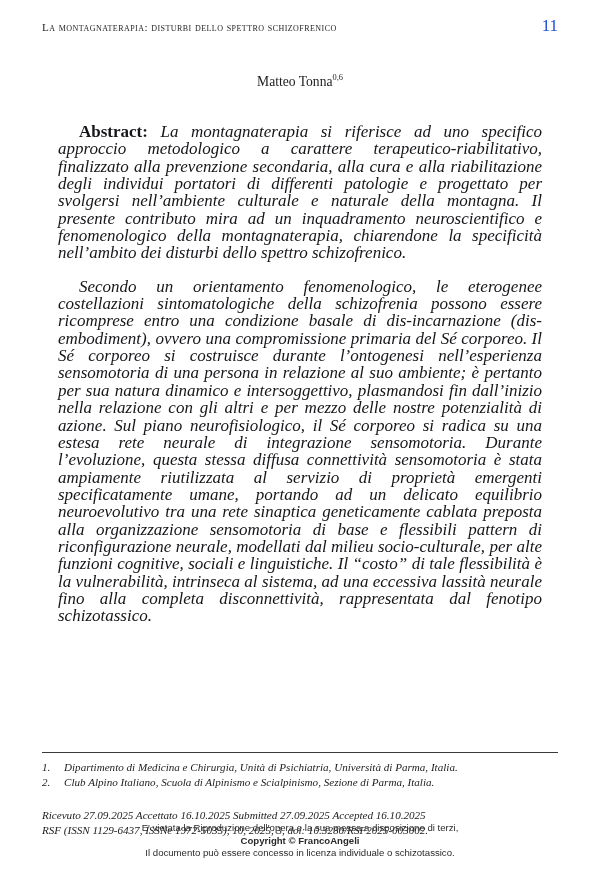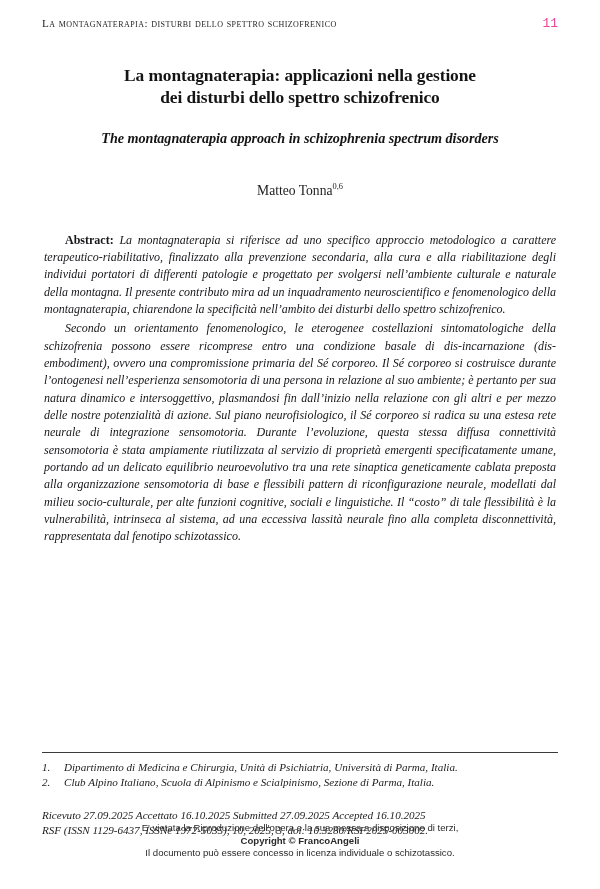--- a/index.html
+++ b/index.html
@@ -34,23 +34,23 @@
   }
   .runhead-title {
     font-family: "Liberation Serif", serif;
     font-size: 11.2px;
     font-variant: small-caps;
     letter-spacing: 0.45px;
     color: #232323;
     white-space: nowrap;
   }
   .runhead-page {
-    font-family: Liberation Mono, monospace;
-    font-size: 13px;
-    color: #ec4899;
+    font-family: Liberation Serif, serif;
+    font-size: 17px;
+    color: #1d4ed8;
   }
 
   
   .title-block {
     margin-top: 26px;
     text-align: center;
   }
   .title-main {
     font-size: 17.4px;
     font-weight: bold;
@@ -78,22 +78,22 @@
     font-size: 8.4px;
     vertical-align: super;
     line-height: 0;
   }
 
   
   .abstract {
     margin-top: 33px;
   }
   .abstract p {
-    margin: 2px;
-    font-size: 12px;
+    margin: 16px;
+    font-size: 17px;
     line-height: 17.35px;
     font-style: italic;
     text-align: justify;
     text-indent: 21px;
     color: #16161a;
     hyphens: manual;
   }
   .abstract p .lead {
     font-weight: bold;
     font-style: normal;
@@ -161,27 +161,20 @@
 </head>
 <body>
 
 <div class="page">
 
   <div class="runhead">
     <div class="runhead-title">La montagnaterapia: disturbi dello spettro schizofrenico</div>
     <div class="runhead-page">11</div>
   </div>
 
-  <div class="title-block">
-    <div class="title-main">
-      <span>La montagnaterapia: applicazioni nella gestione</span><br>
-      <span>dei disturbi dello spettro schizofrenico</span>
-    </div>
-    <div class="title-sub">The montagnaterapia approach in schizophrenia spectrum disorders</div>
-  </div>
 
   <div class="author"><span>Matteo Tonna</span><sup>0,6</sup></div>
 
   <div class="abstract">
     <p><span class="lead">Abstract:</span> <span>La montagnaterapia si riferisce ad uno specifico approccio metodologico a carattere terapeutico-riabilitativo, finalizzato alla prevenzione secondaria, alla cura e alla riabilitazione degli individui portatori di differenti patologie e progettato per svolgersi nell’ambiente culturale e naturale della montagna. Il presente contributo mira ad un inquadramento neuroscientifico e fenomenologico della montagnaterapia, chiarendone la specificità nell’ambito dei disturbi dello spettro schizofrenico.</span></p>
     <p>Secondo un orientamento fenomenologico, le eterogenee costellazioni sintomatologiche della schizofrenia possono essere ricomprese entro una condizione basale di dis-incarnazione (dis-embodiment), ovvero una compromissione primaria del Sé corporeo. Il Sé corporeo si costruisce durante l’ontogenesi nell’esperienza sensomotoria di una persona in relazione al suo ambiente; è pertanto per sua natura dinamico e intersoggettivo, plasmandosi fin dall’inizio nella relazione con gli altri e per mezzo delle nostre potenzialità di azione. Sul piano neurofisiologico, il Sé corporeo si radica su una estesa rete neurale di integrazione sensomotoria. Durante l’evoluzione, questa stessa diffusa connettività sensomotoria è stata ampiamente riutilizzata al servizio di proprietà emergenti specificatamente umane, portando ad un delicato equilibrio neuroevolutivo tra una rete sinaptica geneticamente cablata preposta alla organizzazione sensomotoria di base e flessibili pattern di riconfigurazione neurale, modellati dal milieu socio-culturale, per alte funzioni cognitive, sociali e linguistiche. Il “costo” di tale flessibilità è la vulnerabilità, intrinseca al sistema, ad una eccessiva lassità neurale fino alla completa disconnettività, rappresentata dal fenotipo schizotassico.</p>
   </div>
 
   <div class="footnotes">
     <hr class="fn-rule">

